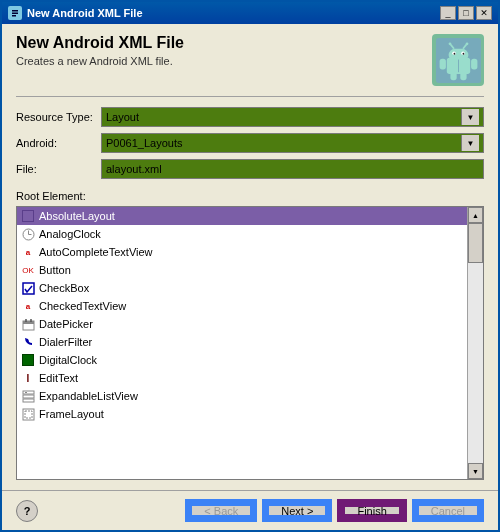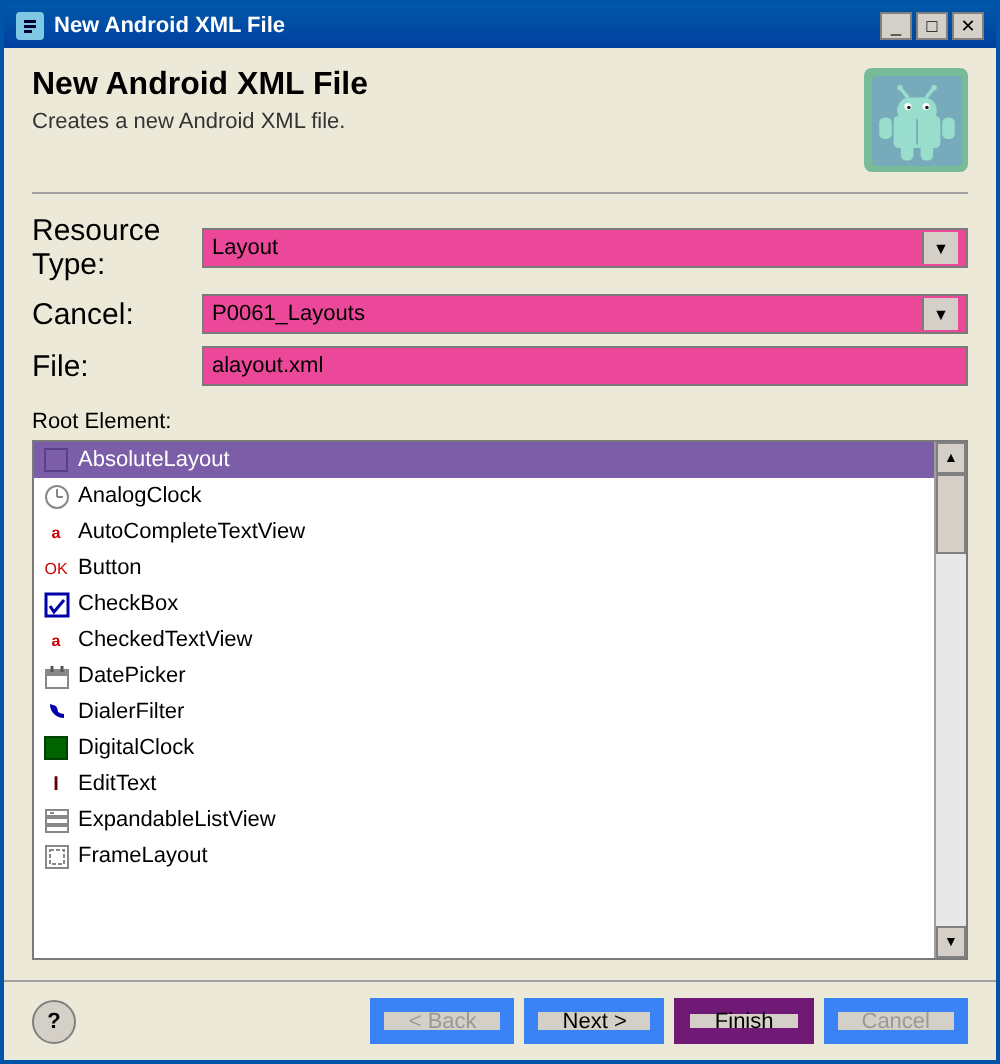--- a/index.html
+++ b/index.html
@@ -119,30 +119,30 @@
     }
 
     .form-row {
       display: flex;
       align-items: center;
       margin-bottom: 6px;
     }
 
     .form-label {
       width: 85px;
-      font-size: 15px;
+      font-size: 11px;
       color: #000;
       flex-shrink: 0;
     }
 
     .form-input {
       flex: 1;
       height: 20px;
       border: 1px solid #7a7a7a;
-      background: #ec4899;
+      background: #4d7c0f;
       padding: 1px 4px;
       font-size: 11px;
       display: flex;
       align-items: center;
       justify-content: space-between;
     }
 
     .form-input-text {
       font-size: 11px;
       color: #000;
@@ -370,21 +370,21 @@
 
     <div class="form-row">
       <span class="form-label">Resource Type:</span>
       <div class="form-input" style="display:flex;align-items:center;">
         <span class="form-input-text">Layout</span>
         <div class="dropdown-arrow">▼</div>
       </div>
     </div>
 
     <div class="form-row">
-      <span class="form-label">Cancel:</span>
+      <span class="form-label">Android:</span>
       <div class="form-input" style="display:flex;align-items:center;">
         <span class="form-input-text">P0061_Layouts</span>
         <div class="dropdown-arrow">▼</div>
       </div>
     </div>
 
     <div class="form-row">
       <span class="form-label">File:</span>
       <div class="form-input" style="display:flex;align-items:center;">
         <span class="form-input-text" style="flex:1;">alayout.xml</span>

